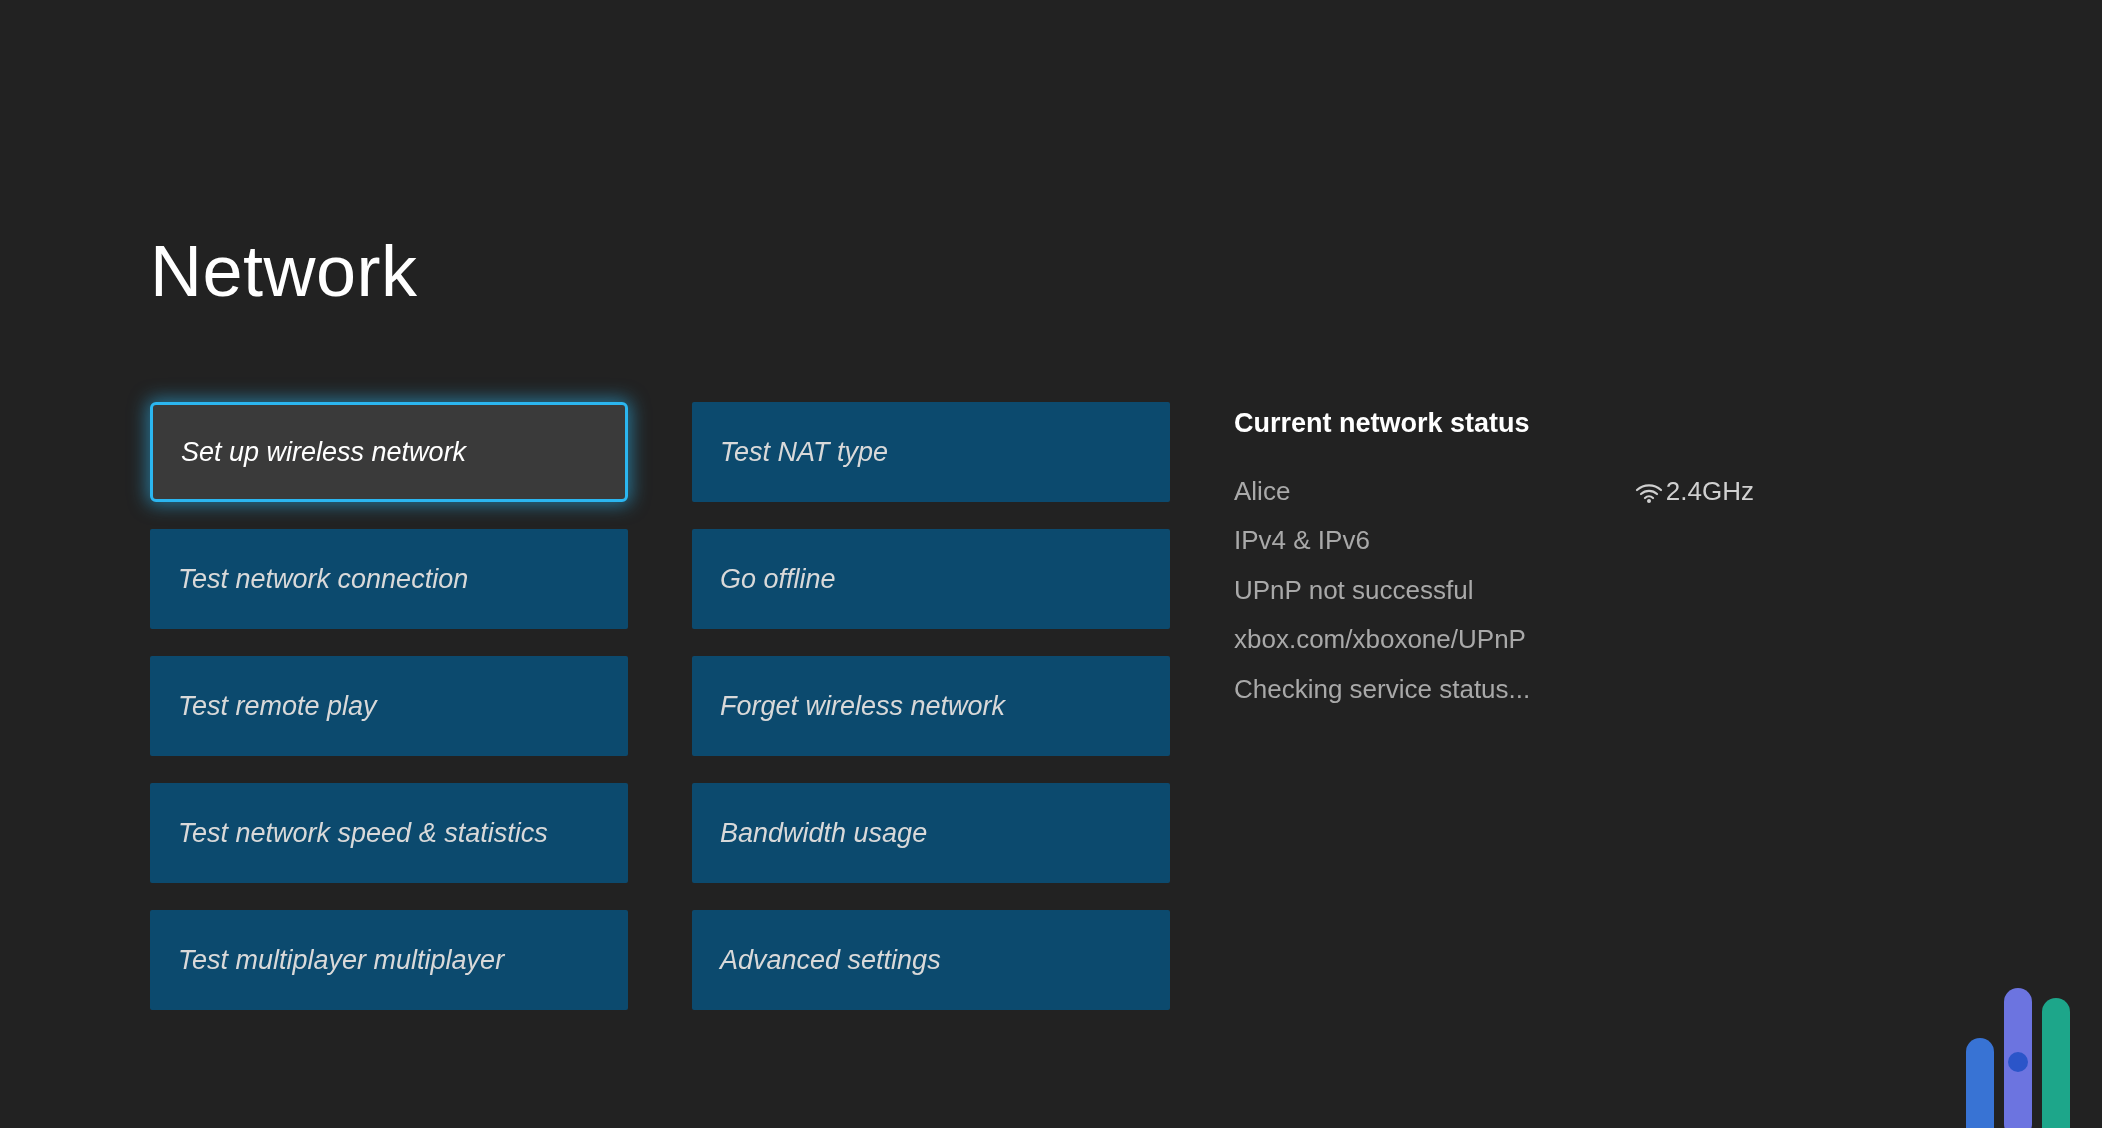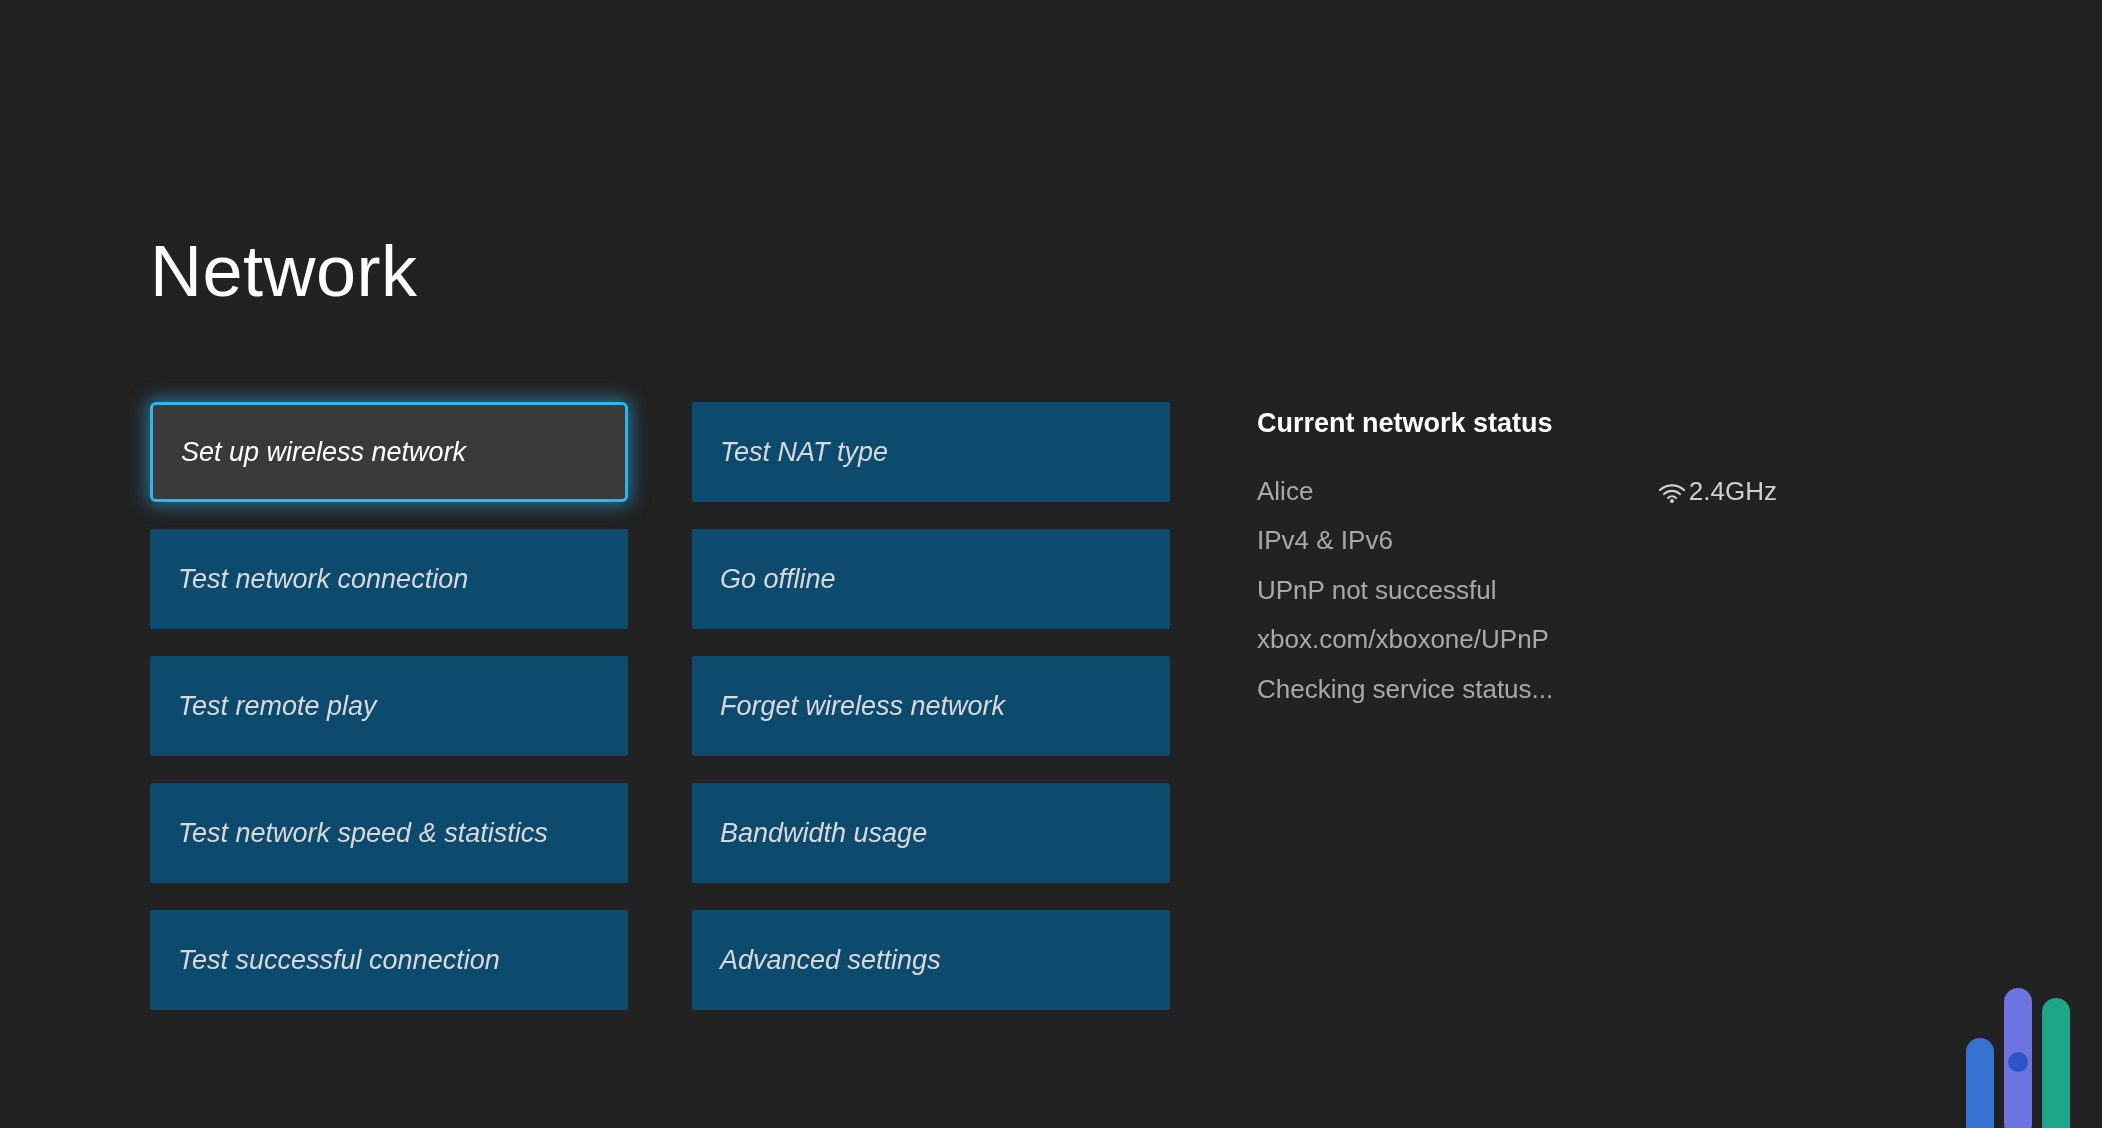--- a/index.html
+++ b/index.html
@@ -49,21 +49,20 @@
   .tile.selected {
     background: #3a3a3a;
     border: 3px solid #2bb6f0;
     box-shadow: 0 0 18px 3px rgba(43,182,240,0.55);
     border-radius: 6px;
     color: #ffffff;
   }
   .status-col {
     width: 520px;
     padding-top: 6px;
-    margin-left: 23px;
   }
   .status-heading {
     font-size: 27px;
     font-weight: 700;
     color: #ffffff;
     margin-bottom: 28px;
   }
   .status-line {
     font-size: 26px;
     color: #a9a9a9;
@@ -127,21 +126,21 @@
       <div class="tile">
         <span>Test network connection</span>
       </div>
       <div class="tile">
         <span>Test remote play</span>
       </div>
       <div class="tile">
         <span>Test network speed &amp; statistics</span>
       </div>
       <div class="tile">
-        <span>Test successful connection</span>
+        <span>Test multiplayer multiplayer</span>
       </div>
     </div>
 
     <div class="col">
       <div class="tile">
         <span>Test NAT type</span>
       </div>
       <div class="tile">
         <span>Go offline</span>
       </div>

